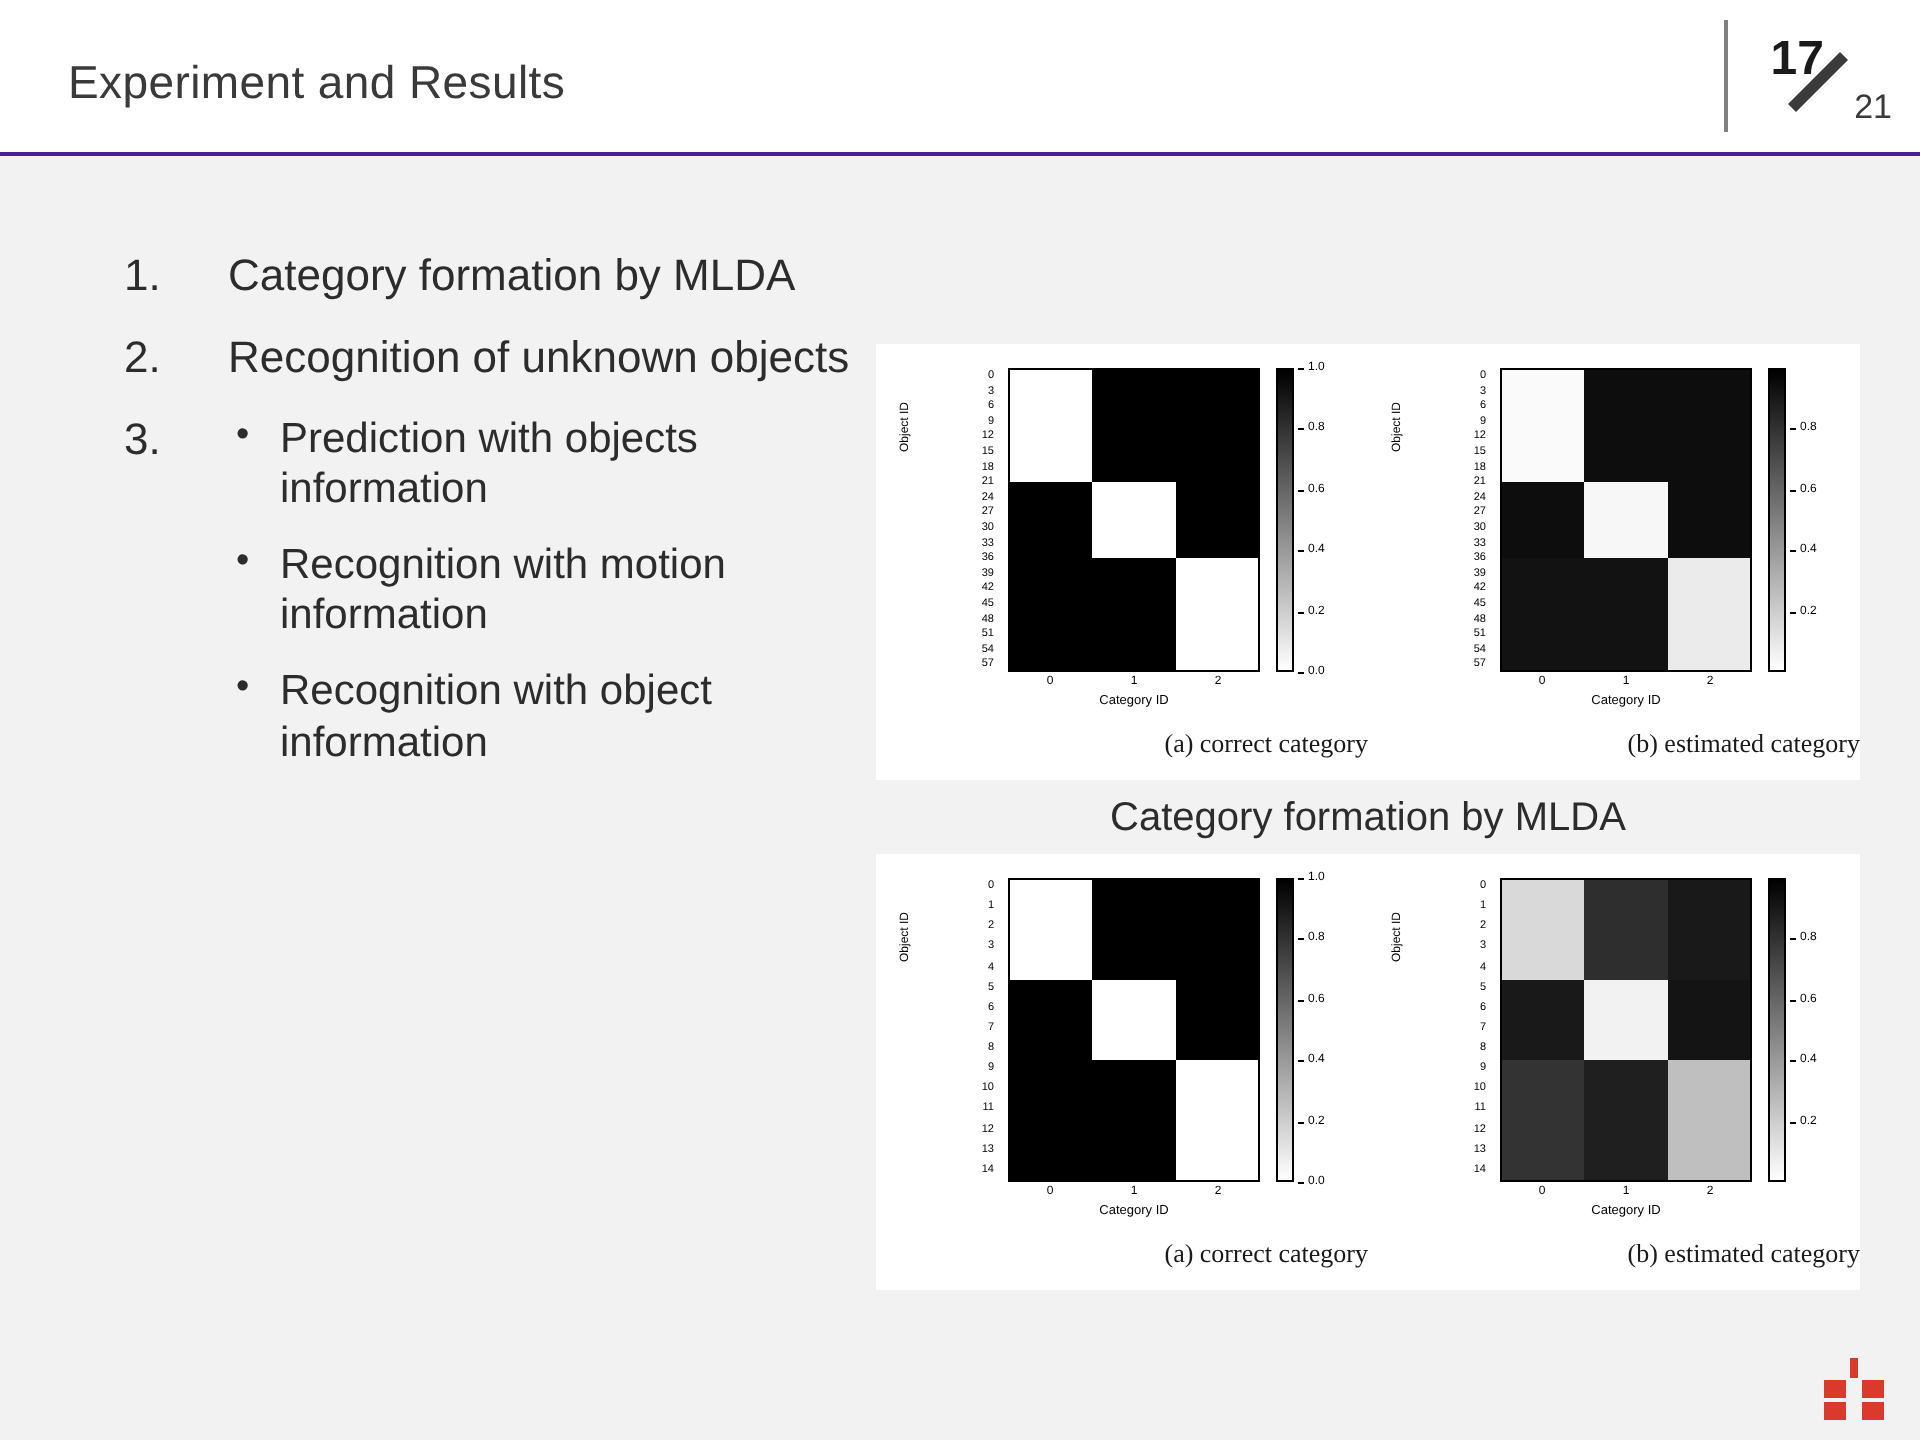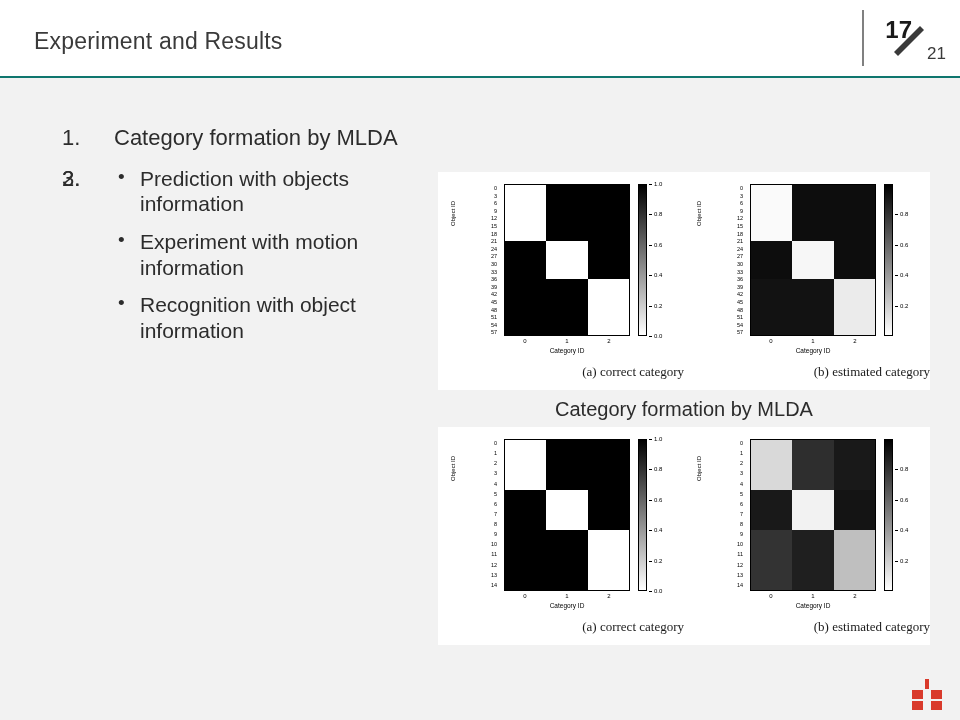--- a/index.html
+++ b/index.html
@@ -19,21 +19,21 @@
     height: 720px;
     background: #f2f2f2;
   }
   
   .header {
     position: absolute;
     left: 0; top: 0;
     width: 960px;
     height: 78px;
     background: #ffffff;
-    border-bottom: 2px solid #0f766e;
+    border-bottom: 2px solid #4c1d95;
     box-sizing: border-box;
   }
   .header-title {
     position: absolute;
     left: 34px;
     top: 28px;
     font-size: 23px;
     color: #3a3a3a;
     letter-spacing: 0.2px;
   }
@@ -266,32 +266,33 @@
     <div class="page-total">21</div>
   </div>
 
   <div class="list">
     <div class="li">
       <span class="num">1.</span>
       <span class="txt">Category formation by MLDA</span>
     </div>
     <div class="li">
       <span class="num">2.</span>
+      <span class="txt">Recognition of unknown objects</span>
     </div>
     <div class="li">
       <span class="num">3.</span>
     </div>
 
     <div class="sub">
       <span class="bullet">•</span>
       <span class="txt">Prediction with objects information</span>
     </div>
     <div class="sub">
       <span class="bullet">•</span>
-      <span class="txt">Experiment with motion information</span>
+      <span class="txt">Recognition with motion information</span>
     </div>
     <div class="sub">
       <span class="bullet">•</span>
       <span class="txt">Recognition with object information</span>
     </div>
   </div>
 
   <div class="figure-block fig1">
     <div class="fig-img">
       <div class="panel left">

